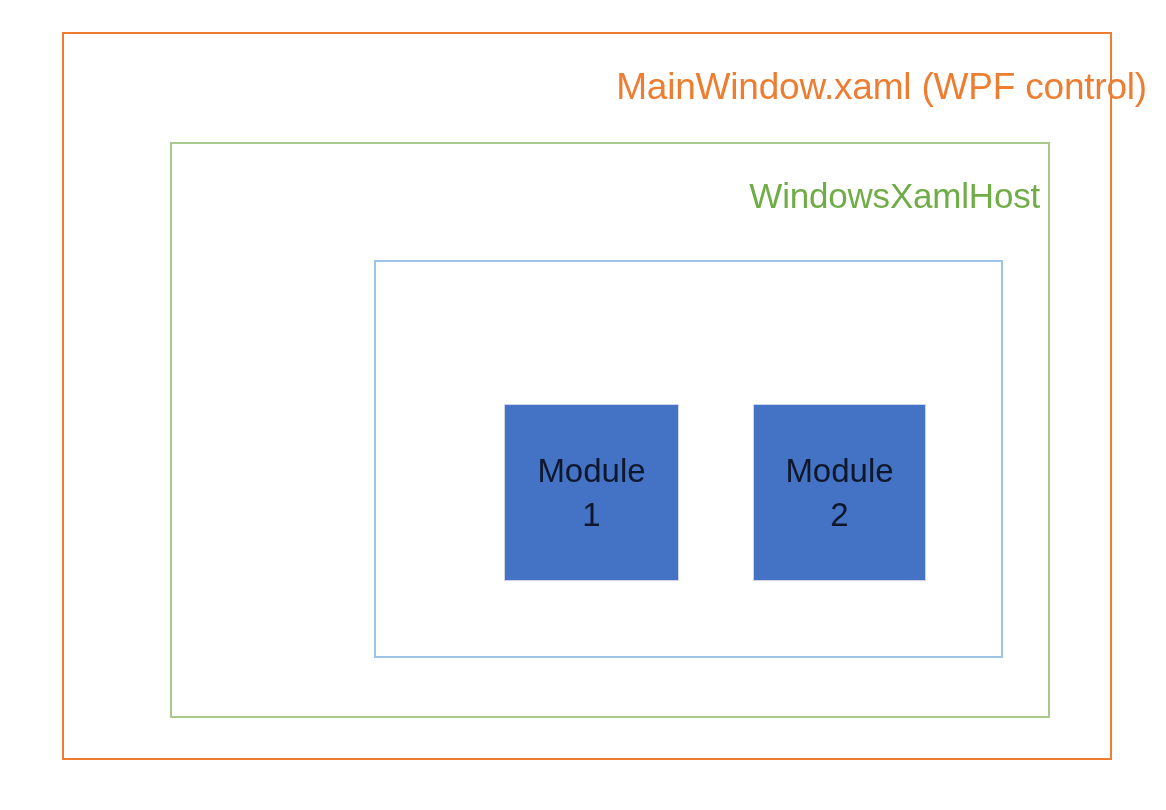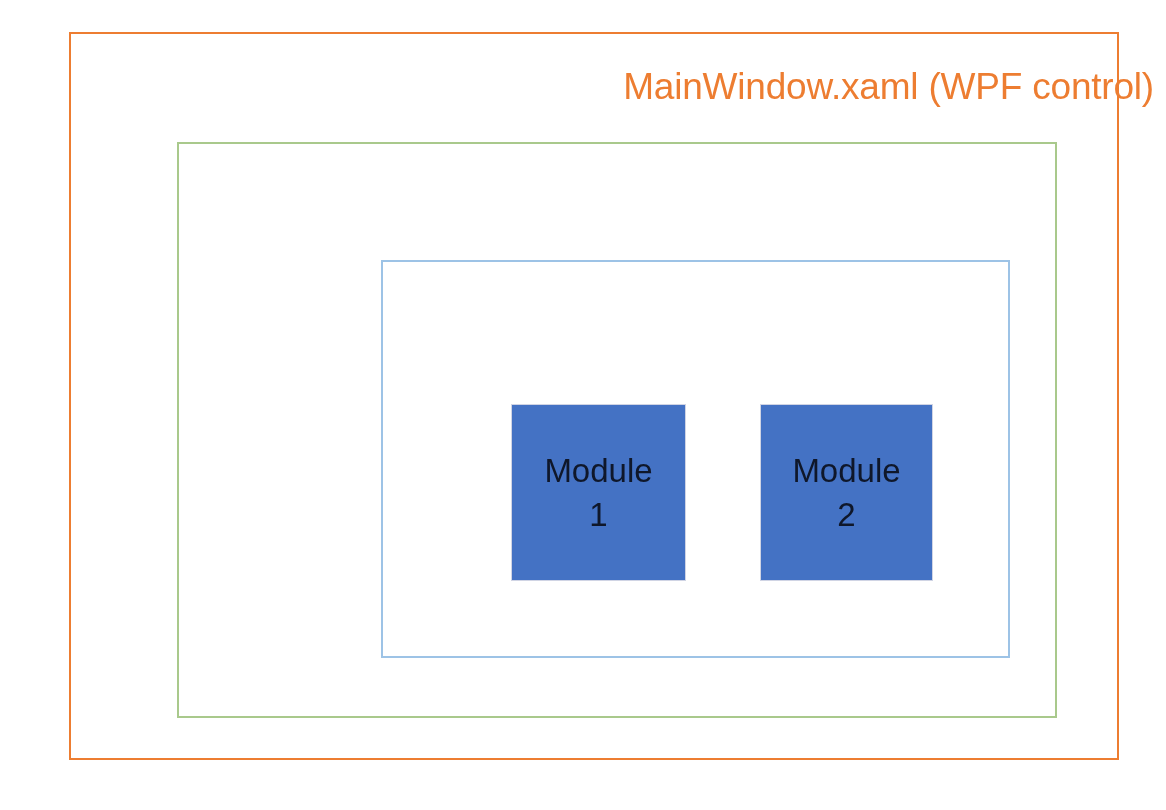--- a/index.html
+++ b/index.html
@@ -11,21 +11,21 @@
     width: 1166px;
     height: 810px;
     position: relative;
     overflow: hidden;
     font-family: "Liberation Sans", sans-serif;
     -webkit-font-smoothing: antialiased;
   }
 
   .canvas {
     position: absolute;
-    left: 11px;
+    left: 4px;
     top: 0;
     width: 1156px;
     height: 810px;
     background: #ffffff;
   }
 
   
   .rect {
     position: absolute;
     box-sizing: border-box;
@@ -126,20 +126,21 @@
 <div class="canvas">
 
   <div class="rect rect-outer"></div>
 
   <div class="rect rect-middle"></div>
 
   <div class="rect rect-inner"></div>
 
   <div class="rect-label label-outer" style="right:13px; top:68px;">MainWindow.xaml (WPF control)</div>
 
+  <div class="rect-label label-middle" style="right:120px; top:178px;">WindowsXamlHost</div>
 
 
   <div class="module-box module-1">
     <span class="module-label">Module
 1</span>
   </div>
 
   <div class="module-box module-2">
     <span class="module-label">Module
 2</span>

